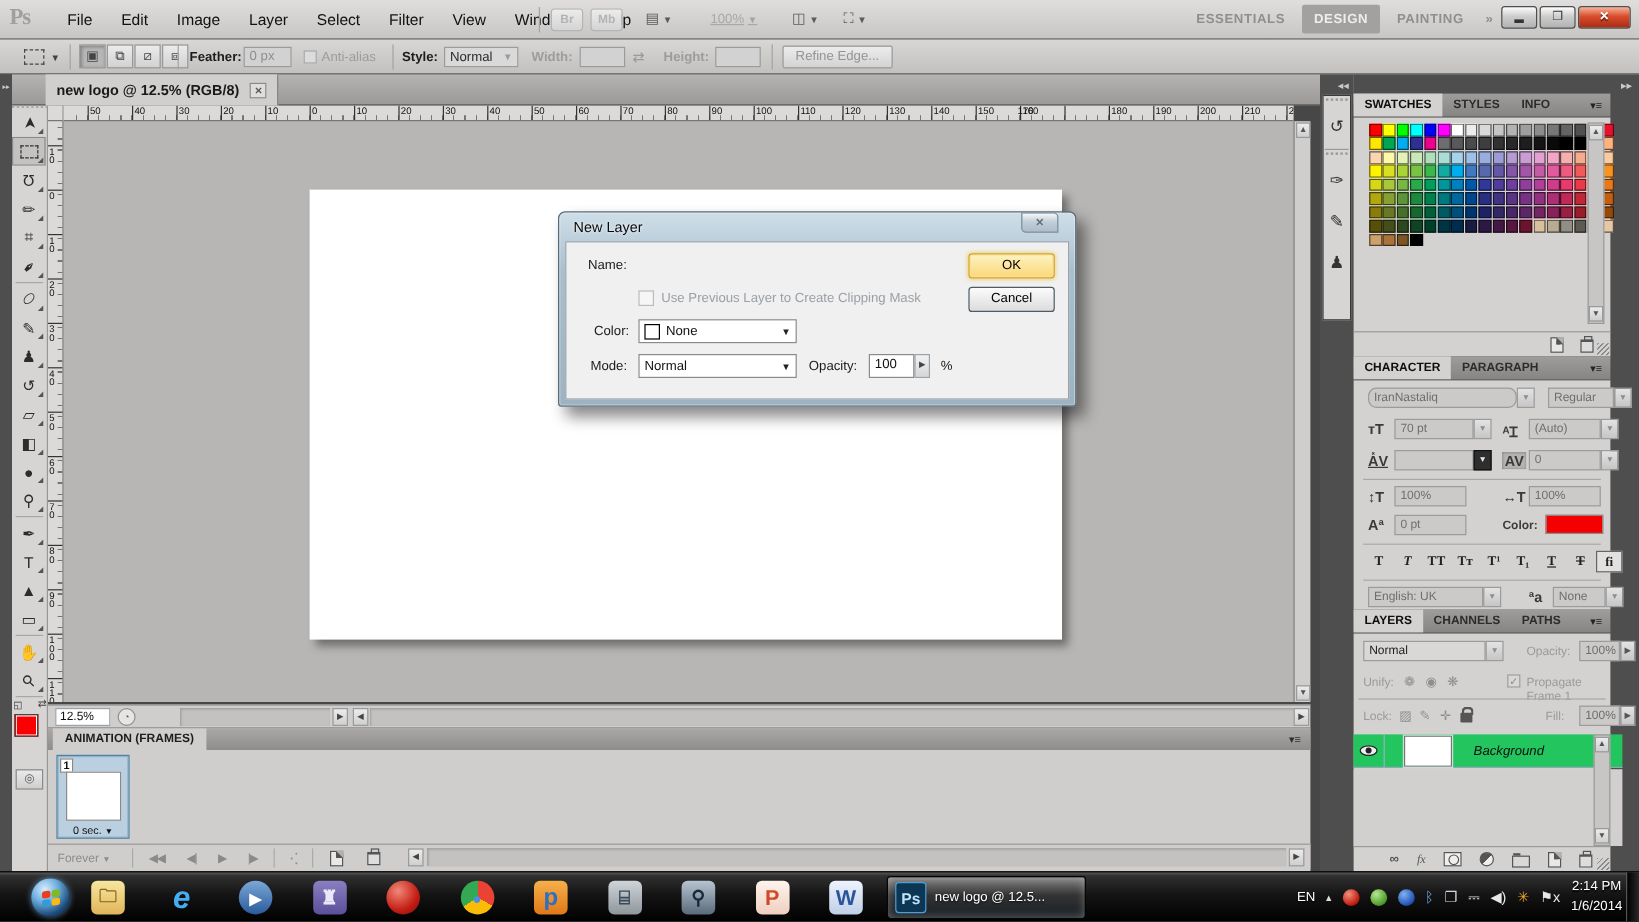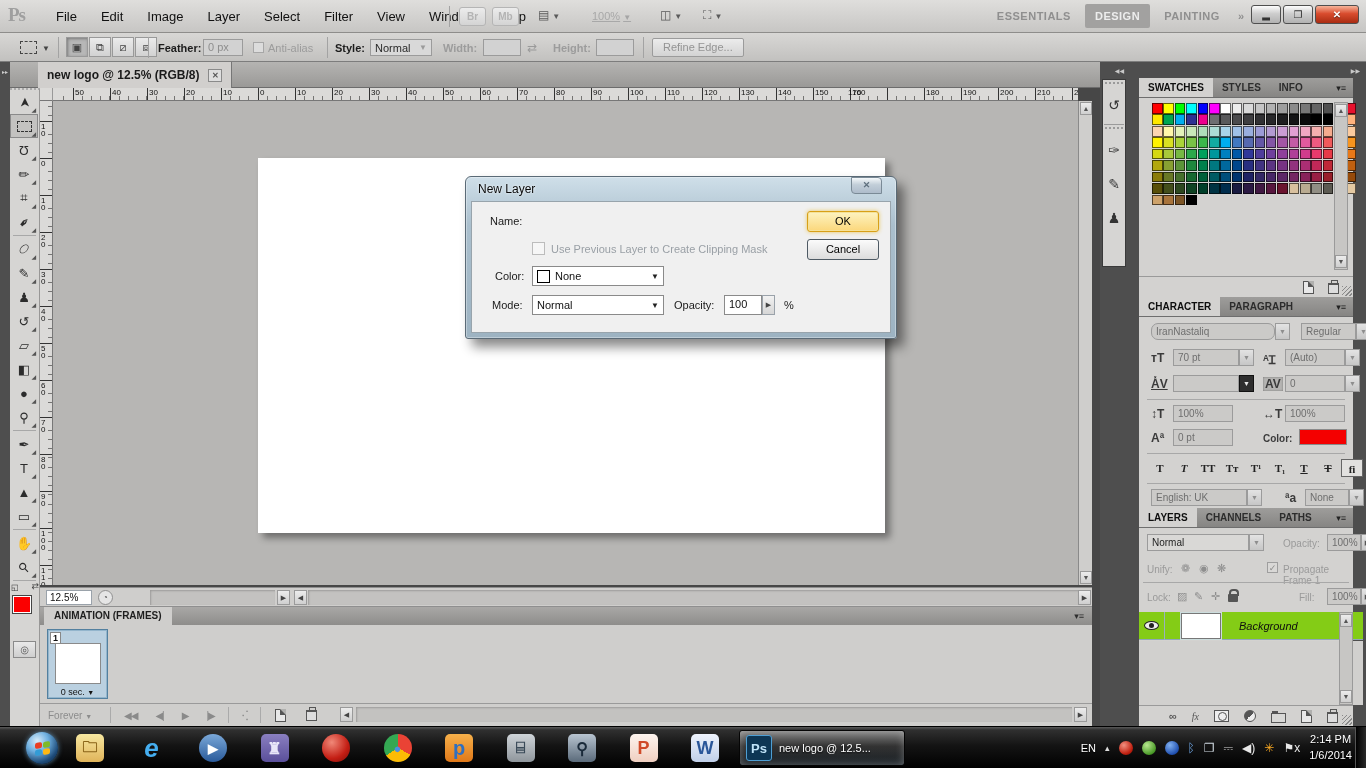--- a/index.html
+++ b/index.html
@@ -107,21 +107,21 @@
   
   .dockstrip{left:1100px;top:62px;width:28px;height:664px;background:#4e4e4e;}
   .dock-head{height:15px;color:#c9c9c9;font-size:6px;text-align:right;padding:5px 4px 0 0;}
   .dock-col{position:absolute;left:2px;top:17px;width:24px;height:188px;background:#d6d5d3;border:1px solid #3a3a3a;}
   .grip{height:6px;border-top:2px dotted #9a9a9a;margin:2px 2px 0;}
   .dock-ic{height:34px;display:flex;align-items:center;justify-content:center;font-size:14px;color:#333;}
   .dock-div{height:1px;background:#9a9a9a;margin:2px 1px;}
   
   .rightdock{left:1128px;top:62px;width:238px;height:664px;background:#4e4e4e;}
   .rd-head{height:16px;color:#c9c9c9;font-size:6px;text-align:right;padding:5px 6px 0 0;}
-  .pgroup{position:absolute;left:11px;width:214px;}
+  .pgroup{position:absolute;left:0;width:214px;}
   .tabrow{height:20px;background:linear-gradient(#9e9d9b,#868583);display:flex;border-bottom:1px solid #6e6e6e;}
   .ptab{padding:0 9px;line-height:20px;font-size:10px;font-weight:bold;color:#2c2c2c;}
   .ptab.active{background:#d3d2d0;color:#0e0e0e;}
   .ptab-menu{margin-left:auto;padding:0 7px;line-height:20px;font-size:9px;color:#222;}
   .pbody{position:absolute;left:0;right:0;background:#d3d2d0;}
   .sw-row{display:flex;}
   .sw{width:10.55px;height:10.7px;margin:0 .85px .75px 0;box-shadow:inset 0 0 0 1px #0009;}
   .sb-col{position:absolute;width:14px;background:#c7c6c4;border:1px solid #9a9a9a;}
   .panel-bot{position:absolute;left:0;right:0;bottom:0;height:21px;border-top:1px solid #9a9a9a;display:flex;align-items:center;justify-content:flex-end;gap:14px;padding-right:14px;}
   .corner-grip{position:absolute;right:1px;bottom:1px;width:10px;height:10px;
@@ -139,21 +139,21 @@
   .stybtn.it{font-style:italic;}
   .stybtn.un{text-decoration:underline;}
   .stybtn.st{text-decoration:line-through;}
   .stybtn.box{border:1px solid #666;background:#e2e1df;}
   .glabel{position:absolute;font-size:10px;color:#9a9a9a;}
   .dlabel{position:absolute;font-size:10px;color:#3c3c3c;}
   .spin{position:absolute;width:13px;height:17px;background:linear-gradient(#e3e3e3,#c6c6c6);border:1px solid #9b9b9b;
     font-size:7px;color:#555;text-align:center;line-height:15px;}
   .minicb{position:absolute;width:11px;height:11px;border:1px solid #9e9e9e;background:#d9d8d6;font-size:9px;line-height:10px;text-align:center;color:#8a8a8a;}
   .uicon{position:absolute;font-size:11px;color:#8e8e8e;}
-  .layer-row{position:absolute;left:0;height:28px;background:#84cc16;border-bottom:1px solid #8fa8b8;display:flex;align-items:center;gap:8px;}
+  .layer-row{position:absolute;left:0;height:28px;background:#22c55e;border-bottom:1px solid #8fa8b8;display:flex;align-items:center;gap:8px;}
   .eye-cell{width:26px;height:28px;border-right:1px solid #9ab0c0;display:flex;align-items:center;justify-content:center;}
   .eye{width:15px;height:9px;border:1px solid #222;border-radius:50%;position:relative;background:#eee;}
   .eye::after{content:"";position:absolute;left:4px;top:1px;width:5px;height:5px;background:#222;border-radius:50%;}
   .lthumb{width:40px;height:26px;background:#fff;border:1px solid #777;outline:1px solid #cdd;margin-left:8px;}
   .lname{font-size:11px;font-style:italic;color:#0e0e0e;margin-left:10px;}
   .padlock{position:absolute;width:10px;height:8px;background:#555;border-radius:1px;}
   .padlock::before{content:"";position:absolute;left:1px;top:-5px;width:6px;height:5px;border:2px solid #555;border-bottom:none;border-radius:4px 4px 0 0;}
   
   .mi{display:inline-block;position:relative;}
   .mi-page{width:11px;height:13px;border:1px solid #555;background:#e8e8e8;}

